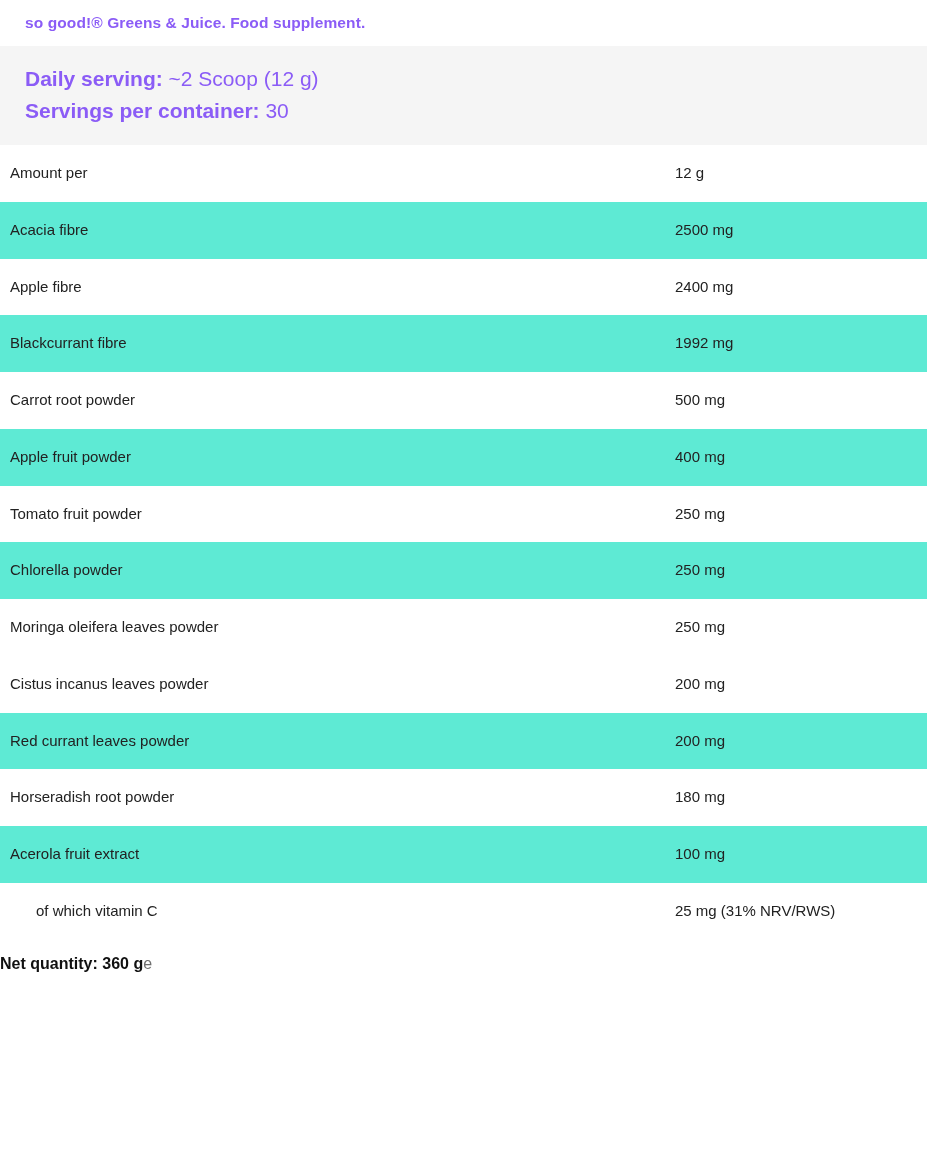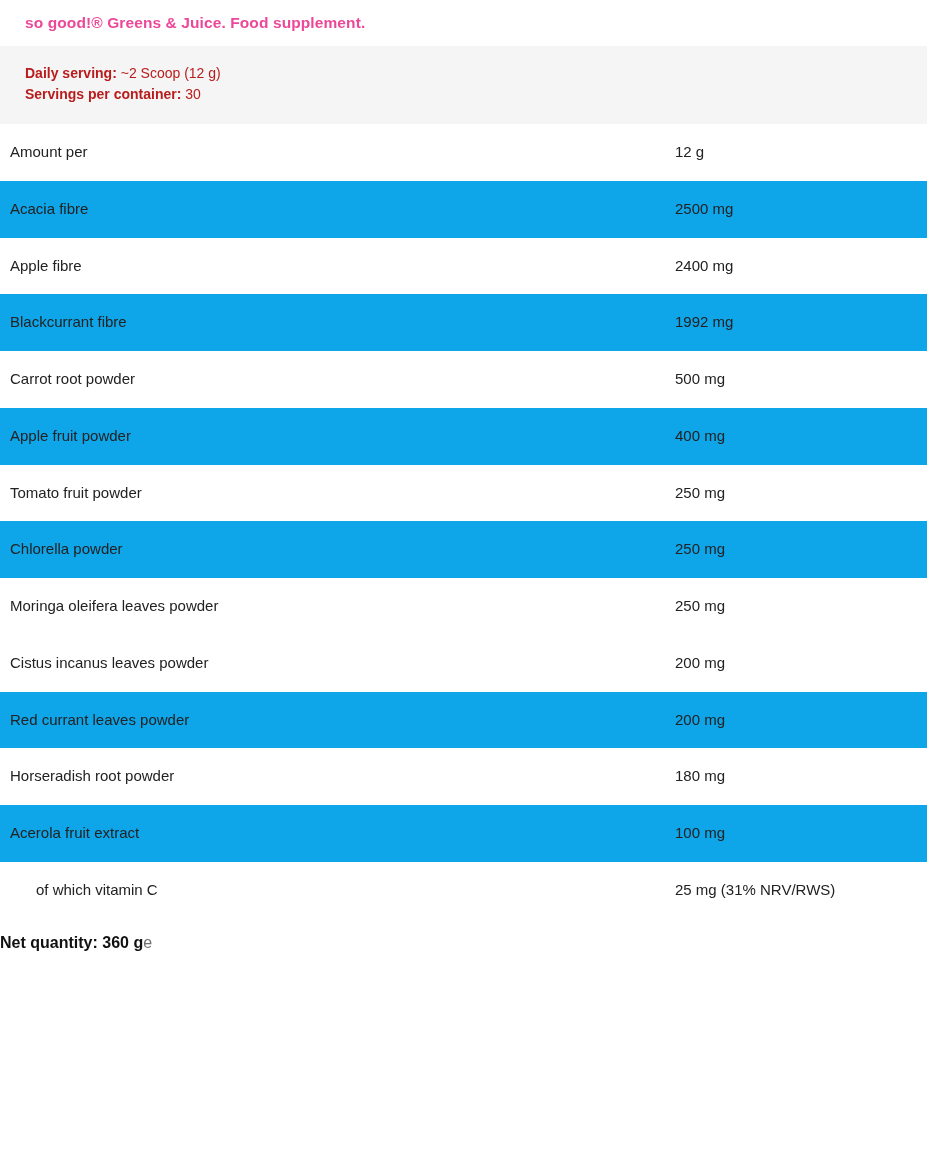--- a/index.html
+++ b/index.html
@@ -15,47 +15,47 @@
     -webkit-font-smoothing: antialiased;
   }
   .page {
     width: 927px;
     box-sizing: border-box;
     padding: 0;
   }
   .product-title {
     font-size: 15.5px;
     font-weight: bold;
-    color: #ec4899;
+    color: #8b5cf6;
     padding: 14px 0 14px 25px;
     letter-spacing: 0.1px;
   }
   .serving-block {
     background: #f5f5f5;
     padding: 17px 25px 19px 25px;
-    font-size: 14px;
+    font-size: 21px;
     line-height: 1.5;
-    color: #b91c1c;
+    color: #8b5cf6;
   }
   .serving-line {
     display: block;
   }
   .serving-line .lbl {
     font-weight: bold;
   }
   table.nutrition {
     width: 100%;
     border-collapse: collapse;
     table-layout: fixed;
   }
   table.nutrition tr.row-odd td {
     background: #ffffff;
   }
   table.nutrition tr.row-even td {
-    background: #0ea5e9;
+    background: #5eead4;
   }
   table.nutrition td {
     font-size: 15px;
     color: #222222;
     padding: 19px 0 19px 0;
     vertical-align: middle;
     line-height: 1.25;
   }
   table.nutrition td.name {
     width: 675px;

